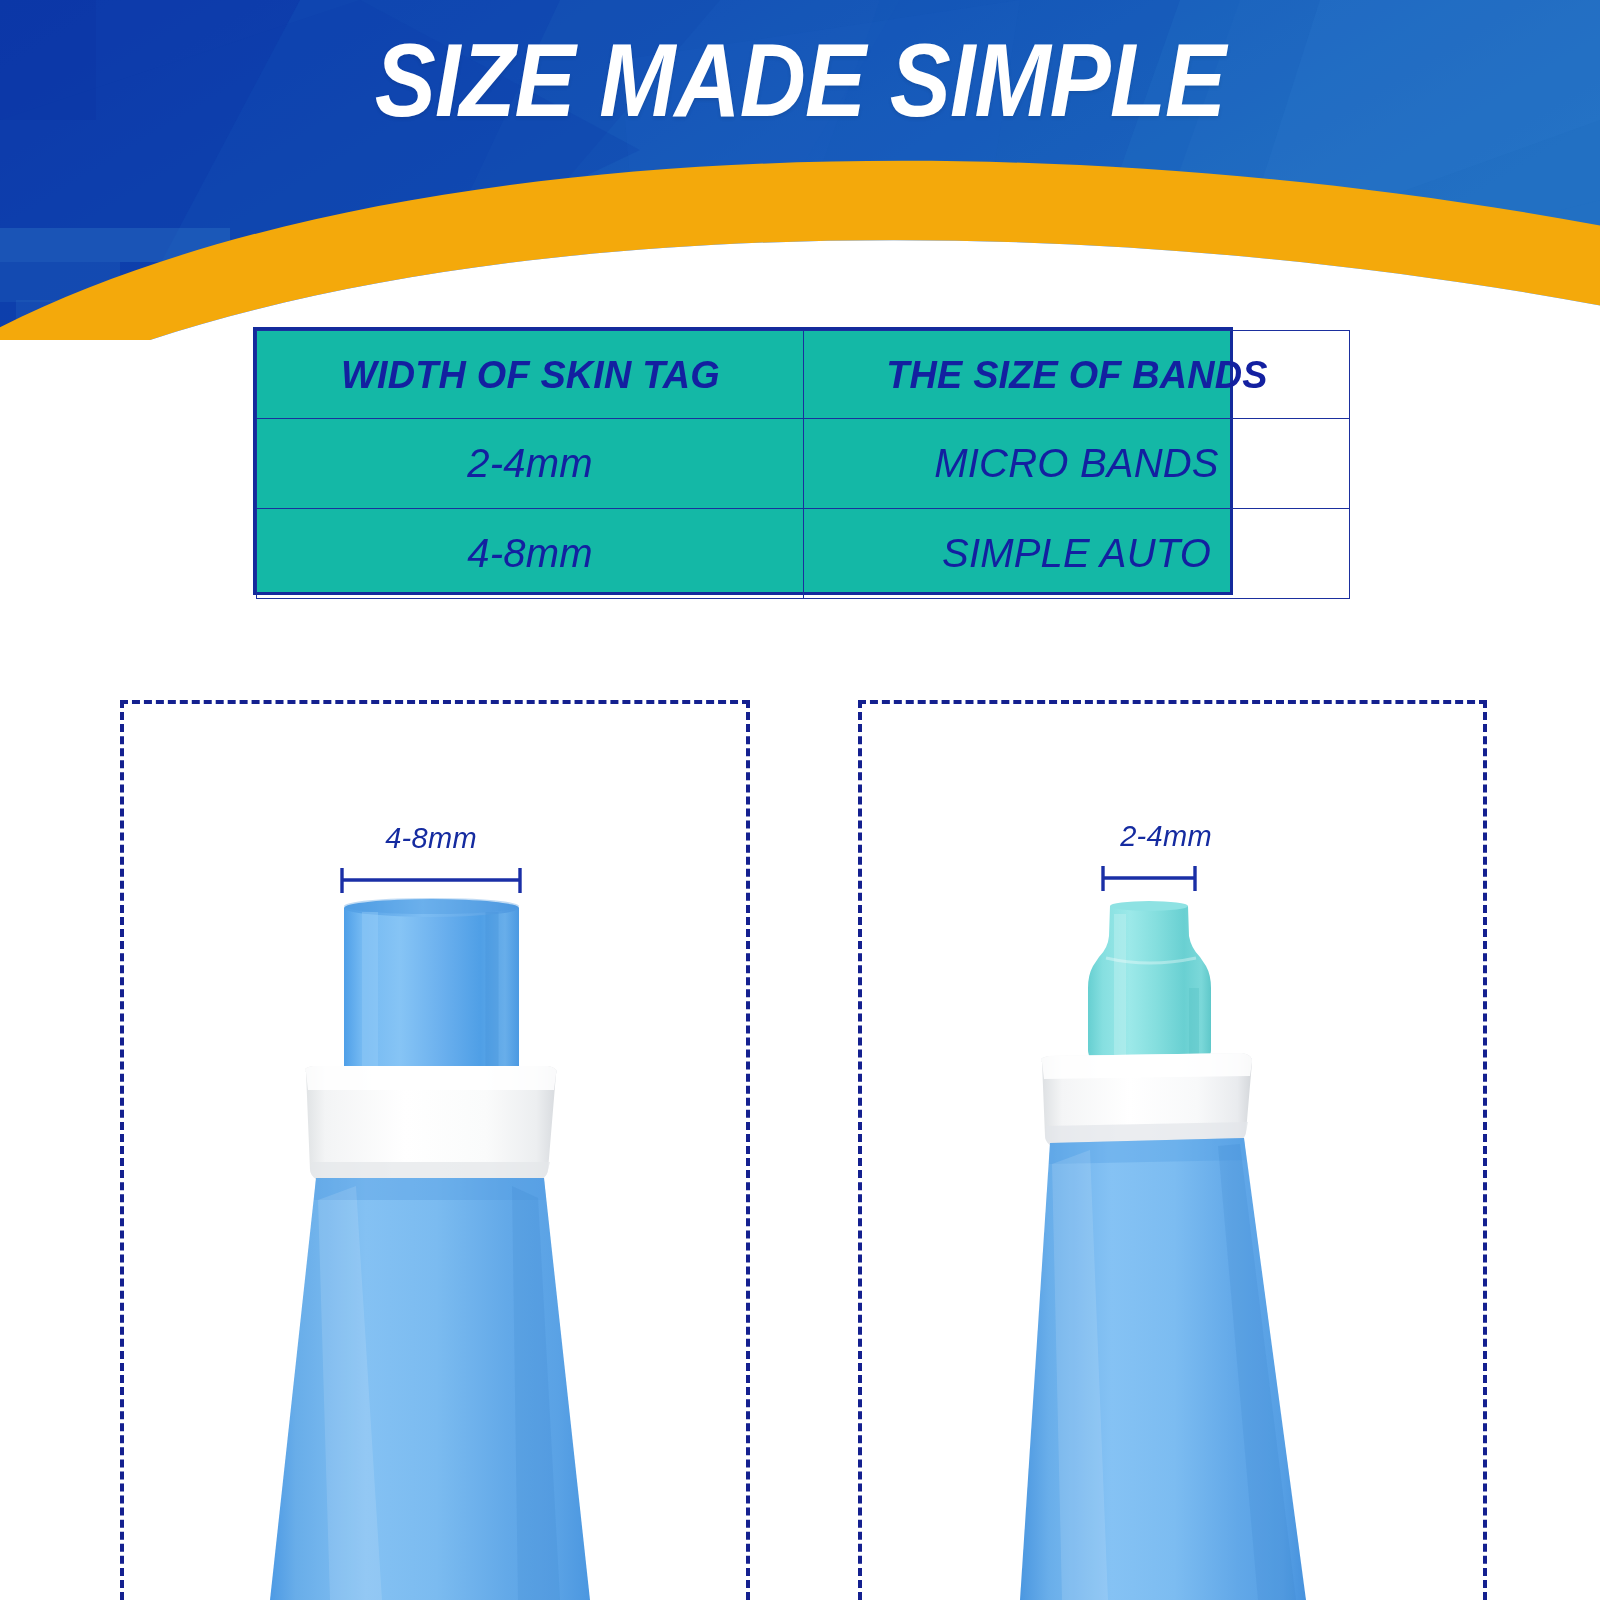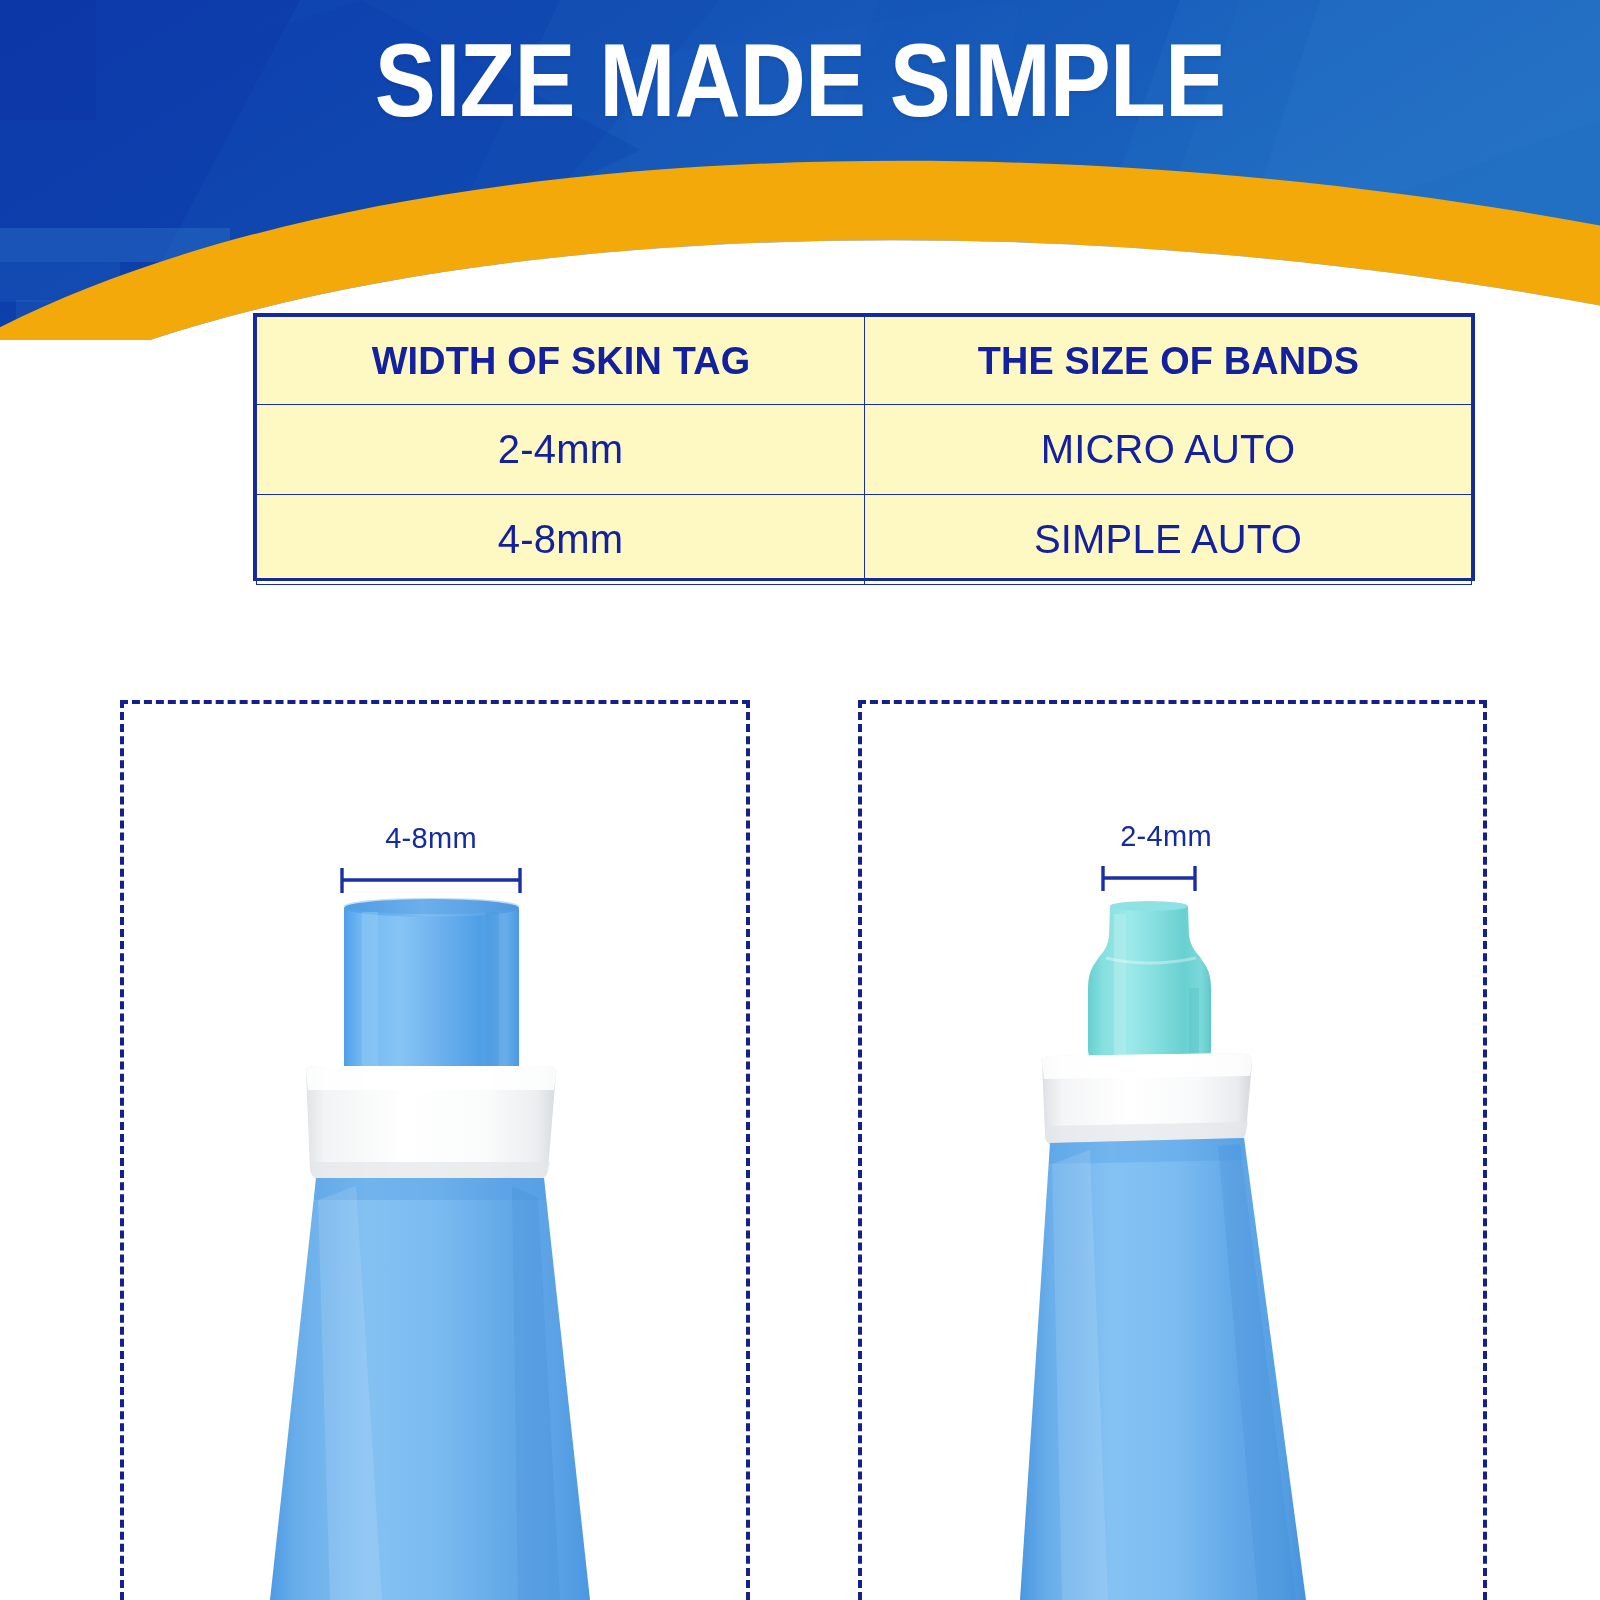--- a/index.html
+++ b/index.html
@@ -11,20 +11,21 @@
     position:relative;
     overflow:hidden;
   }
 
   .canvas {
     position:relative;
     width:1600px;
     height:1600px;
     background:#ffffff;
     overflow:hidden;
+    font-style:italic;
   }
 
   
   .header-banner {
     position:absolute;
     left:0; top:0;
     width:1600px;
     height:340px;
     overflow:hidden;
   }
@@ -44,26 +45,26 @@
     transform:scaleX(0.88);
     transform-origin:50% 50%;
     white-space:nowrap;
     text-shadow:0 2px 4px rgba(0,0,0,0.10);
   }
 
   
   .size-table {
     position:absolute;
     left:253px;
-    top:313px;
-    width:1222px;
+    top:327px;
+    width:980px;
     height:268px;
     border:3px solid #142a9c;
     border-collapse:collapse;
-    background:#fef9c3;
+    background:#14b8a6;
   }
   .size-table table {
     width:100%;
     height:100%;
     border-collapse:collapse;
     table-layout:fixed;
   }
   .size-table td, .size-table th {
     border:1.6px solid #1b2f9e;
     text-align:center;
@@ -167,21 +168,21 @@
         </colgroup>
       <thead>
         <tr>
           <th>WIDTH OF SKIN TAG</th>
           <th>THE SIZE OF BANDS</th>
         </tr>
       </thead>
       <tbody>
         <tr>
           <td>2-4mm</td>
-          <td>MICRO AUTO</td>
+          <td>MICRO BANDS</td>
         </tr>
         <tr>
           <td>4-8mm</td>
           <td>SIMPLE AUTO</td>
         </tr>
       </tbody>
     </table>
   </div>
 
   <div class="dash-panel dash-left"></div>

